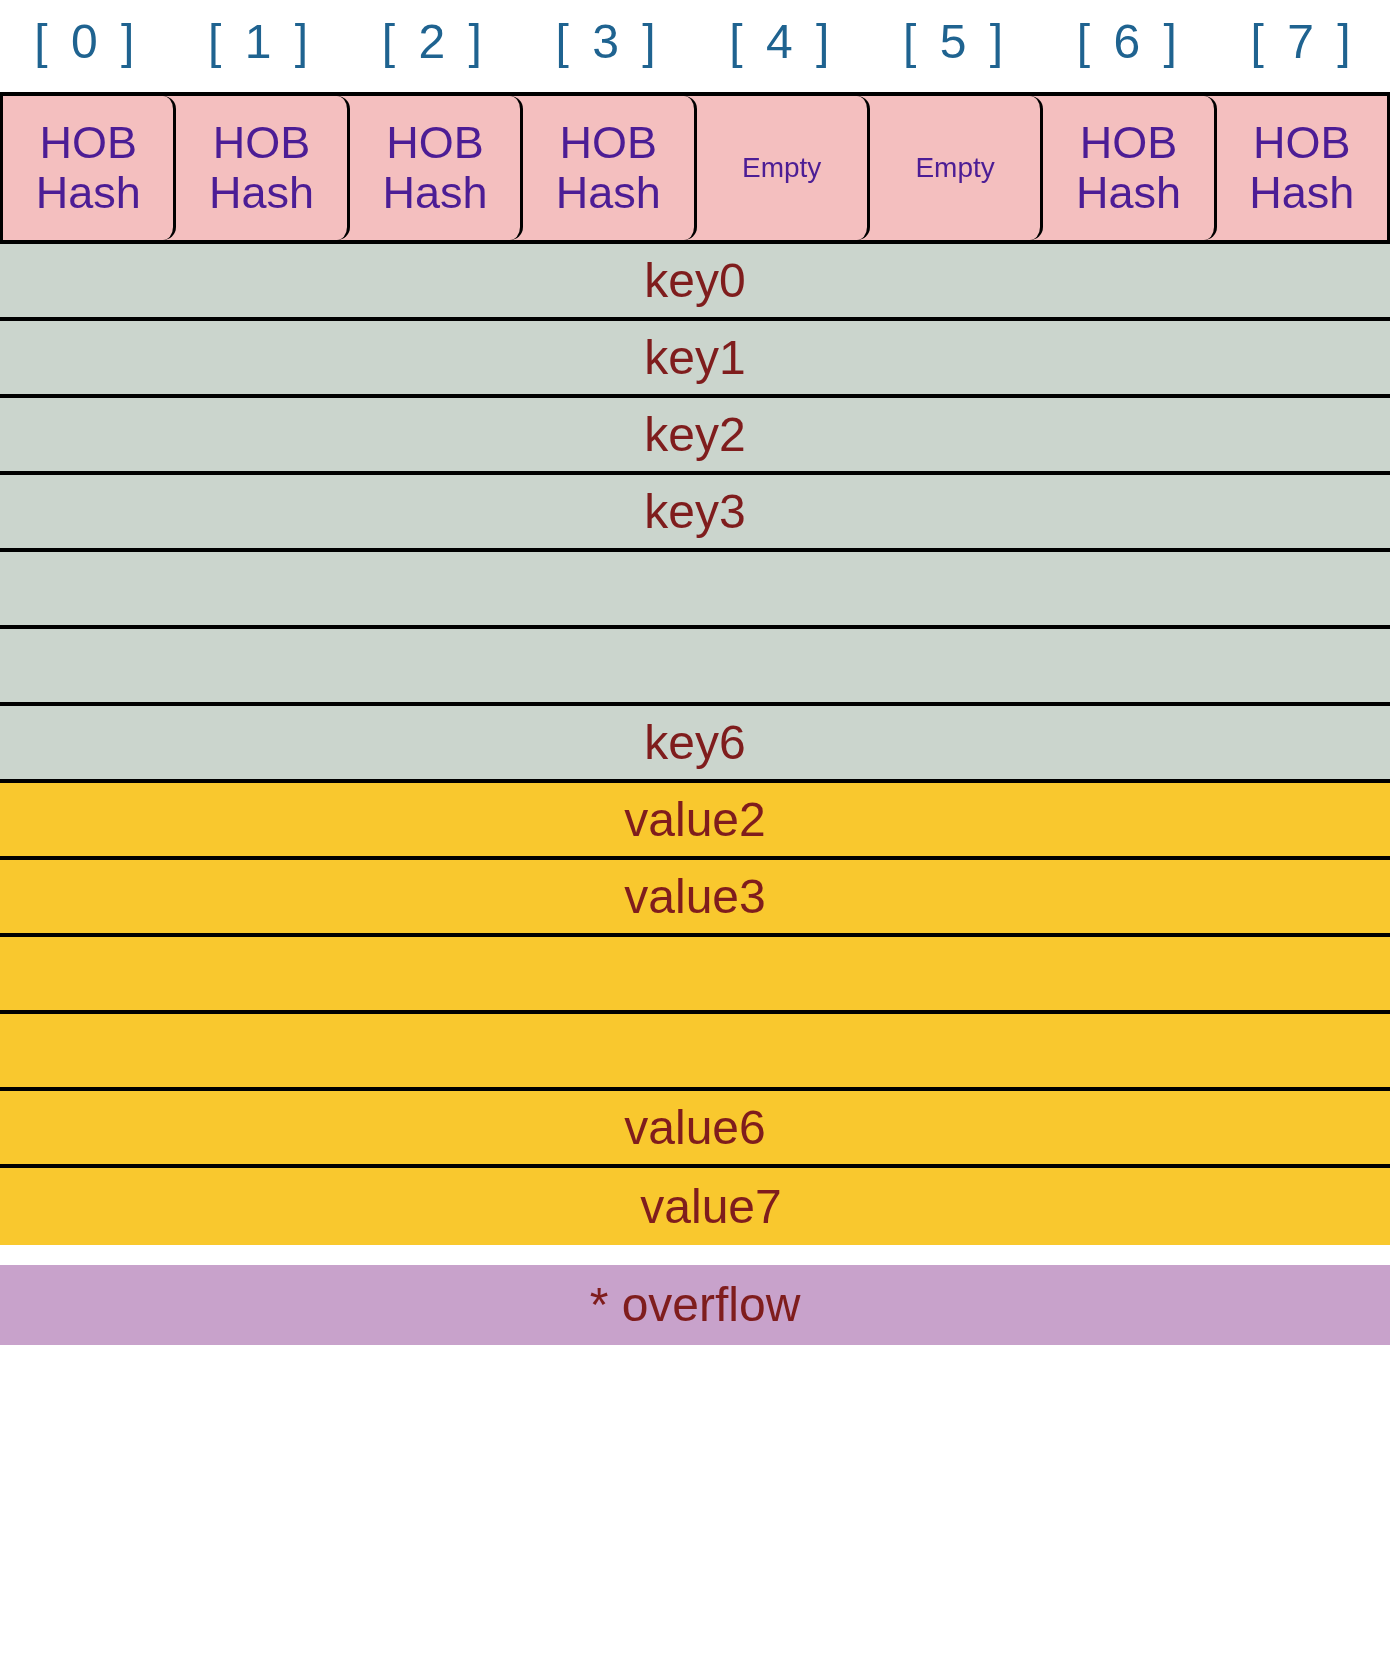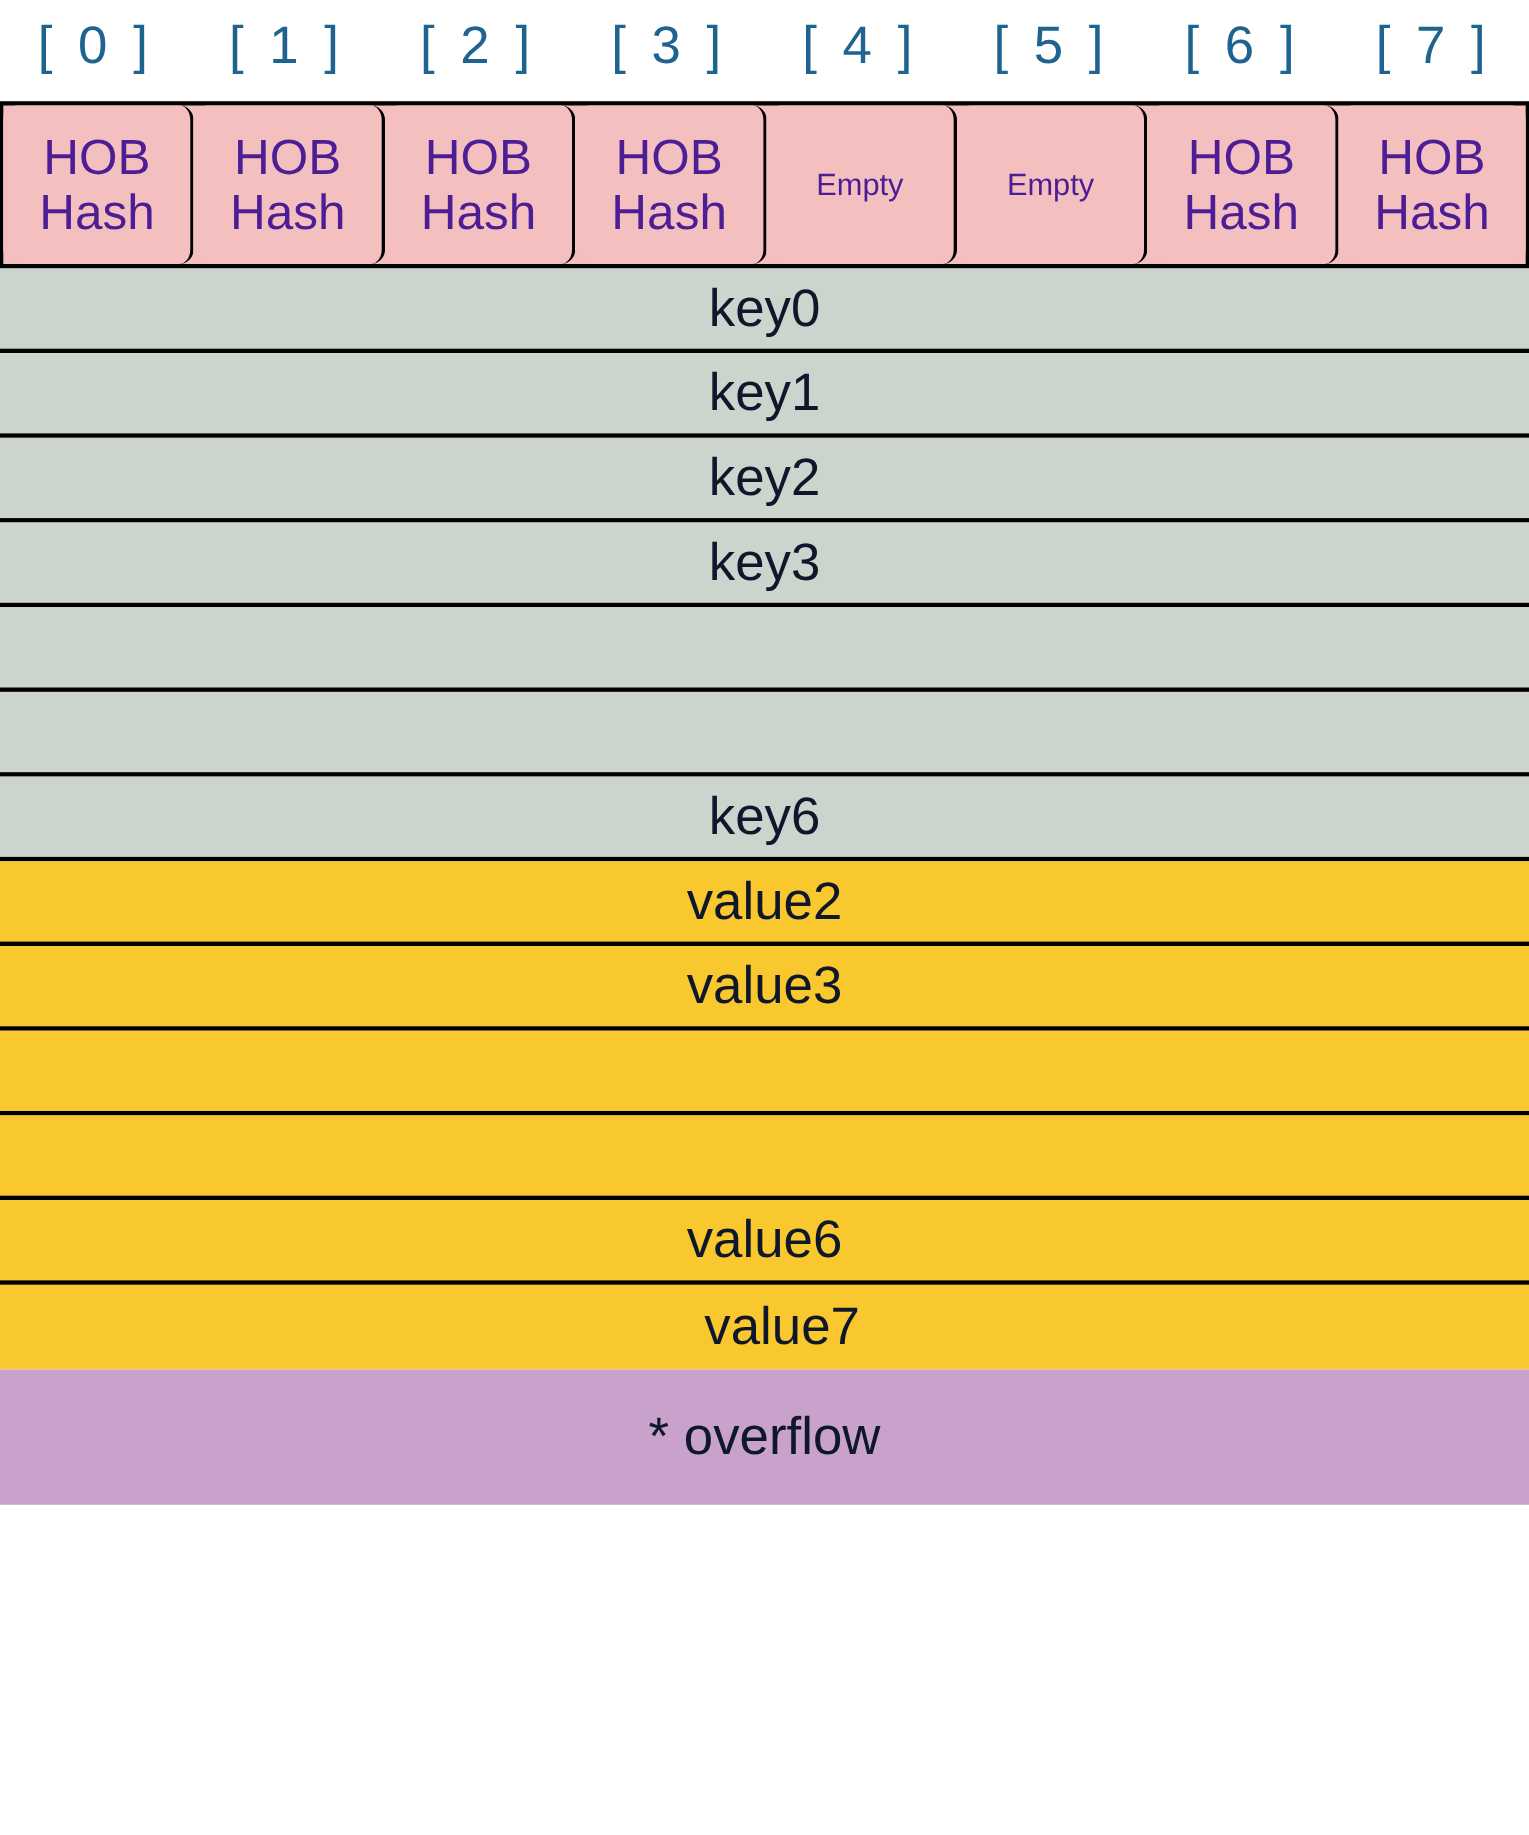--- a/index.html
+++ b/index.html
@@ -74,32 +74,33 @@
   .hash-cell .l1, .hash-cell .l2 { display: block; white-space: nowrap; }
   .hash-cell.empty-slot { font-size: 28px; }
 
   
   .slot-row {
     display: flex;
     align-items: center;
     justify-content: center;
     width: 1390px;
     box-sizing: border-box;
-    color: #0f172a;
+    color: #7f1d1d;
     font-size: 48px;
     line-height: 1;
     border-bottom: 4px solid #000000;
     height: 77px;
   }
   .slot-row.key   { background: #CBD5CD; }
   .slot-row.value { background: #F9C82E; }
   .slot-row.overflow {
     background: #C8A2CB;
     border-bottom: none;
-    height: 123px;
+    height: 80px;
+    margin-top: 20px;
   }
   .slot-row.last-value { border-bottom: none; padding-left: 32px; }
   .slot-label { white-space: nowrap; }
 </style>
 </head>
 <body>
 
 <div id="diagram">
 
   <div class="index-strip">

